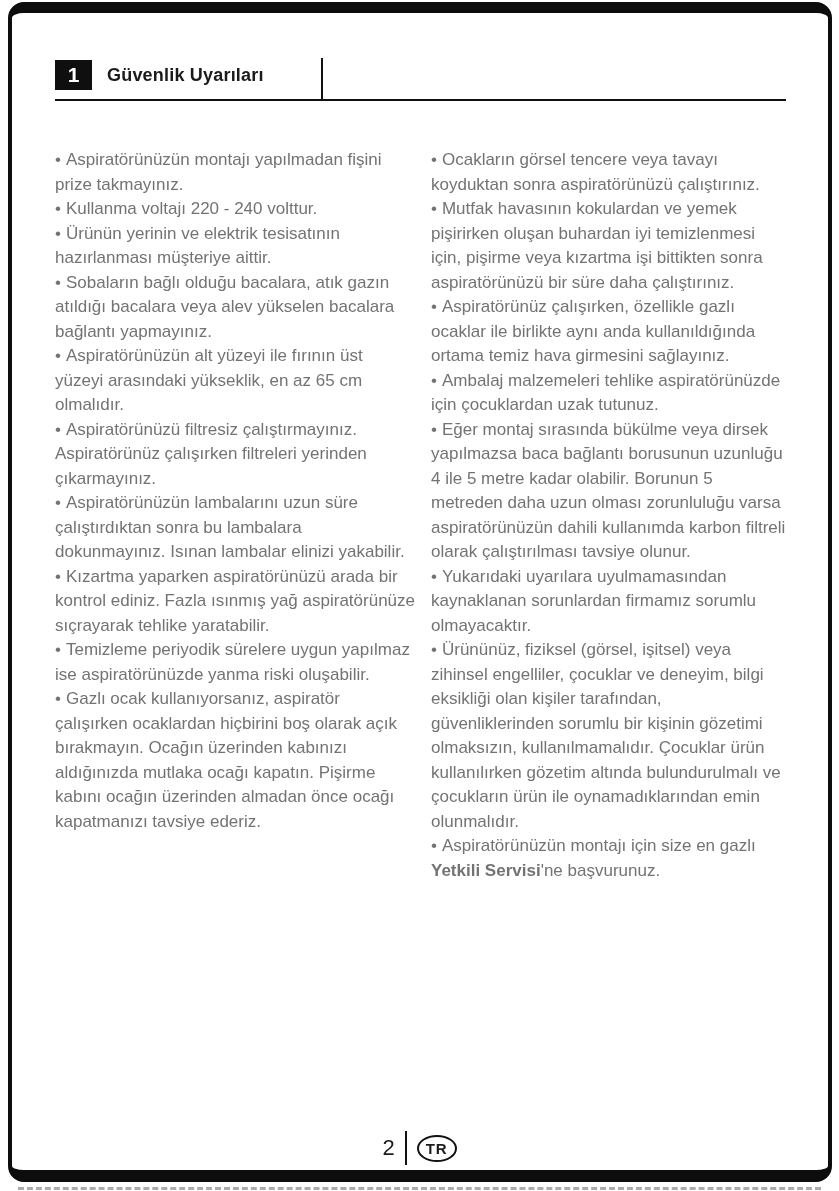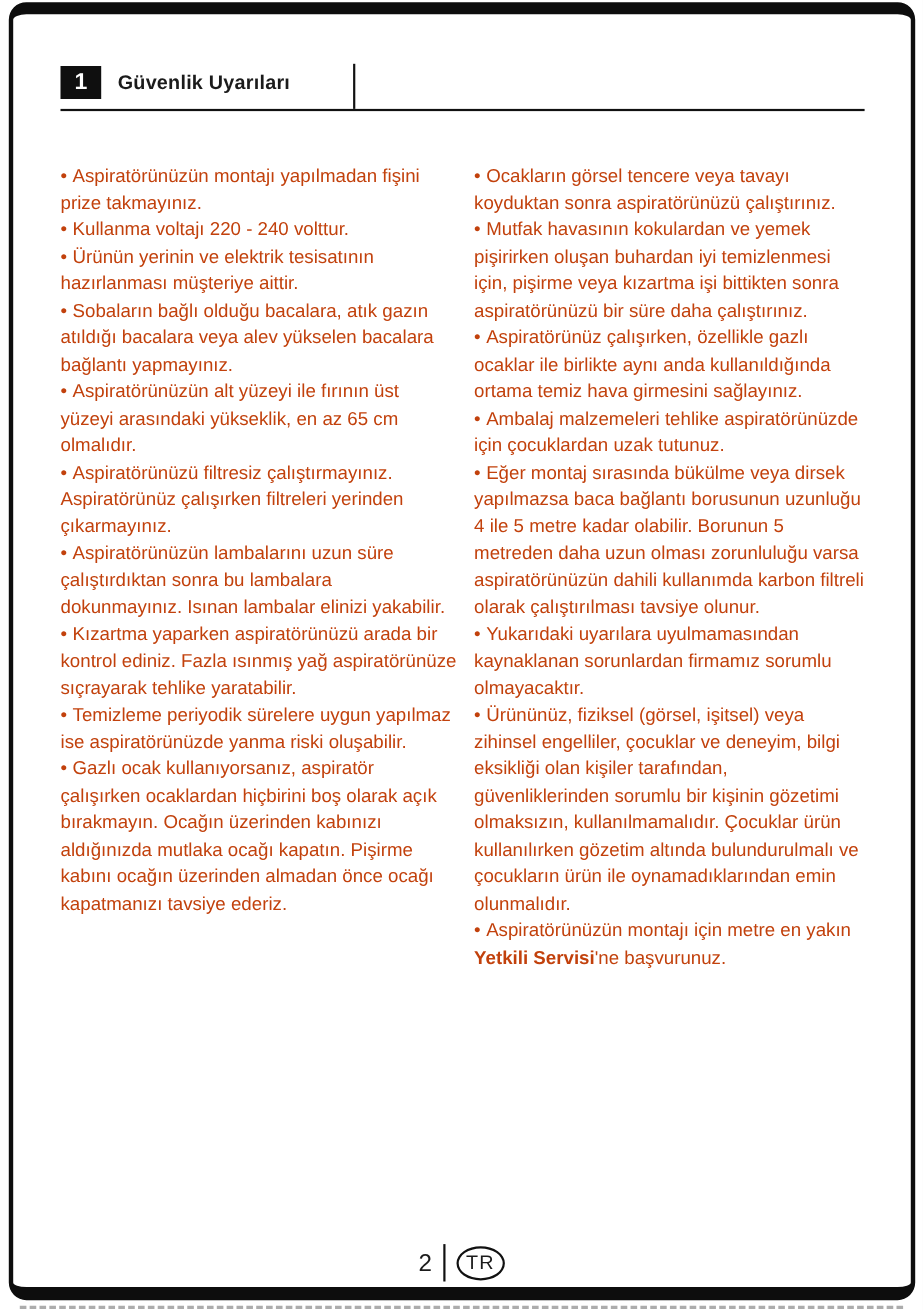--- a/index.html
+++ b/index.html
@@ -63,42 +63,42 @@
     left: 55px; top: 148px;
     width: 733px;
     display: flex;
     justify-content: space-between;
   }
   .col { width: 360px; }
   .col-right { width: 357px; }
   .bullet-item {
     font-size: 17px;
     line-height: 24.5px;
-    color: #c2410c;
+    color: #737373;
   }
   .bullet { margin-right: 5px; }
   .service-note { white-space: pre-wrap; }
   .service-note b { font-weight: bold; }
   .footer {
     position: absolute;
     left: 0; right: 0; bottom: 26px;
     display: flex;
     justify-content: center;
     align-items: center;
     gap: 10px;
   }
   .page-number { font-size: 22px; }
   .footer-divider { width: 2px; height: 34px; background: #111; }
   .tr-badge {
     display: inline-block;
     border: 2.5px solid #111;
     border-radius: 50%;
     padding: 3px 7px;
-    font-weight: normal;
-    font-size: 18px;
+    font-weight: bold;
+    font-size: 15px;
     letter-spacing: 1px;
   }
 </style>
 </head>
 <body>
 
 <div class="page">
 
   <div class="frame"></div>
   <div class="scan-artifacts"></div>
@@ -149,21 +149,21 @@
 
           <p class="bullet-item"><span class="bullet">•</span><span>Ambalaj malzemeleri tehlike aspiratörünüzde için çocuklardan uzak tutunuz.</span></p>
 
           <p class="bullet-item"><span class="bullet">•</span><span>Eğer montaj sırasında bükülme veya dirsek yapılmazsa baca bağlantı borusunun uzunluğu 4 ile 5 metre kadar olabilir. Borunun 5 metreden daha uzun olması zorunluluğu varsa aspiratörünüzün dahili kullanımda karbon filtreli olarak çalıştırılması tavsiye olunur.</span></p>
 
           <p class="bullet-item"><span class="bullet">•</span><span>Yukarıdaki uyarılara uyulmamasından kaynaklanan sorunlardan firmamız sorumlu olmayacaktır.</span></p>
 
           <p class="bullet-item"><span class="bullet">•</span><span>Ürününüz, fiziksel (görsel, işitsel) veya zihinsel engelliler, çocuklar ve deneyim, bilgi eksikliği olan kişiler tarafından, güvenliklerinden sorumlu bir kişinin gözetimi olmaksızın, kullanılmamalıdır. Çocuklar ürün kullanılırken gözetim altında bulundurulmalı ve çocukların ürün ile oynamadıklarından emin olunmalıdır.</span></p>
 
         </div>
-      <p class="bullet-item service-note"><span class="bullet">•</span><span>Aspiratörünüzün montajı için metre en yakın          </span><b>Yetkili Servisi</b><span>'ne başvurunuz.</span></p>
+      <p class="bullet-item service-note"><span class="bullet">•</span><span>Aspiratörünüzün montajı için size en gazlı          </span><b>Yetkili Servisi</b><span>'ne başvurunuz.</span></p>
     </div>
 
   </div>
 
   <div class="footer">
     <span class="page-number">2</span>
     <span class="footer-divider"></span>
     <span class="tr-badge">TR</span>
   </div>
 

